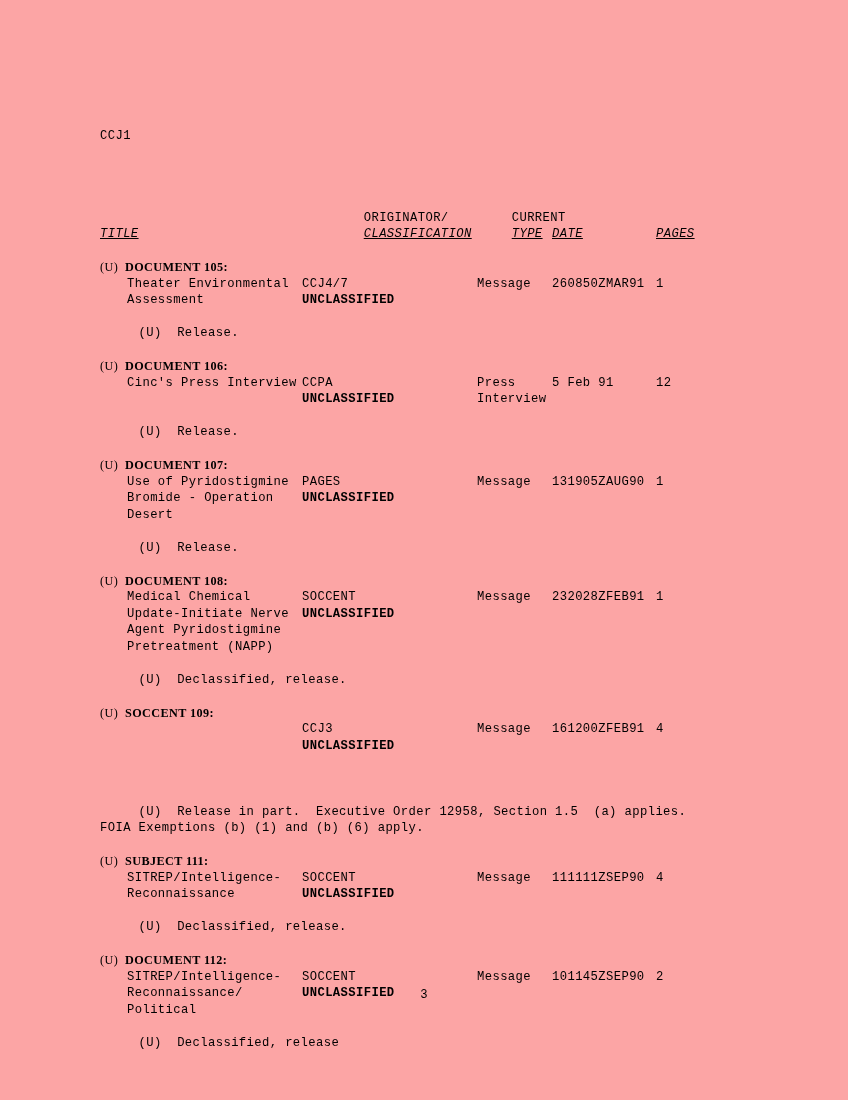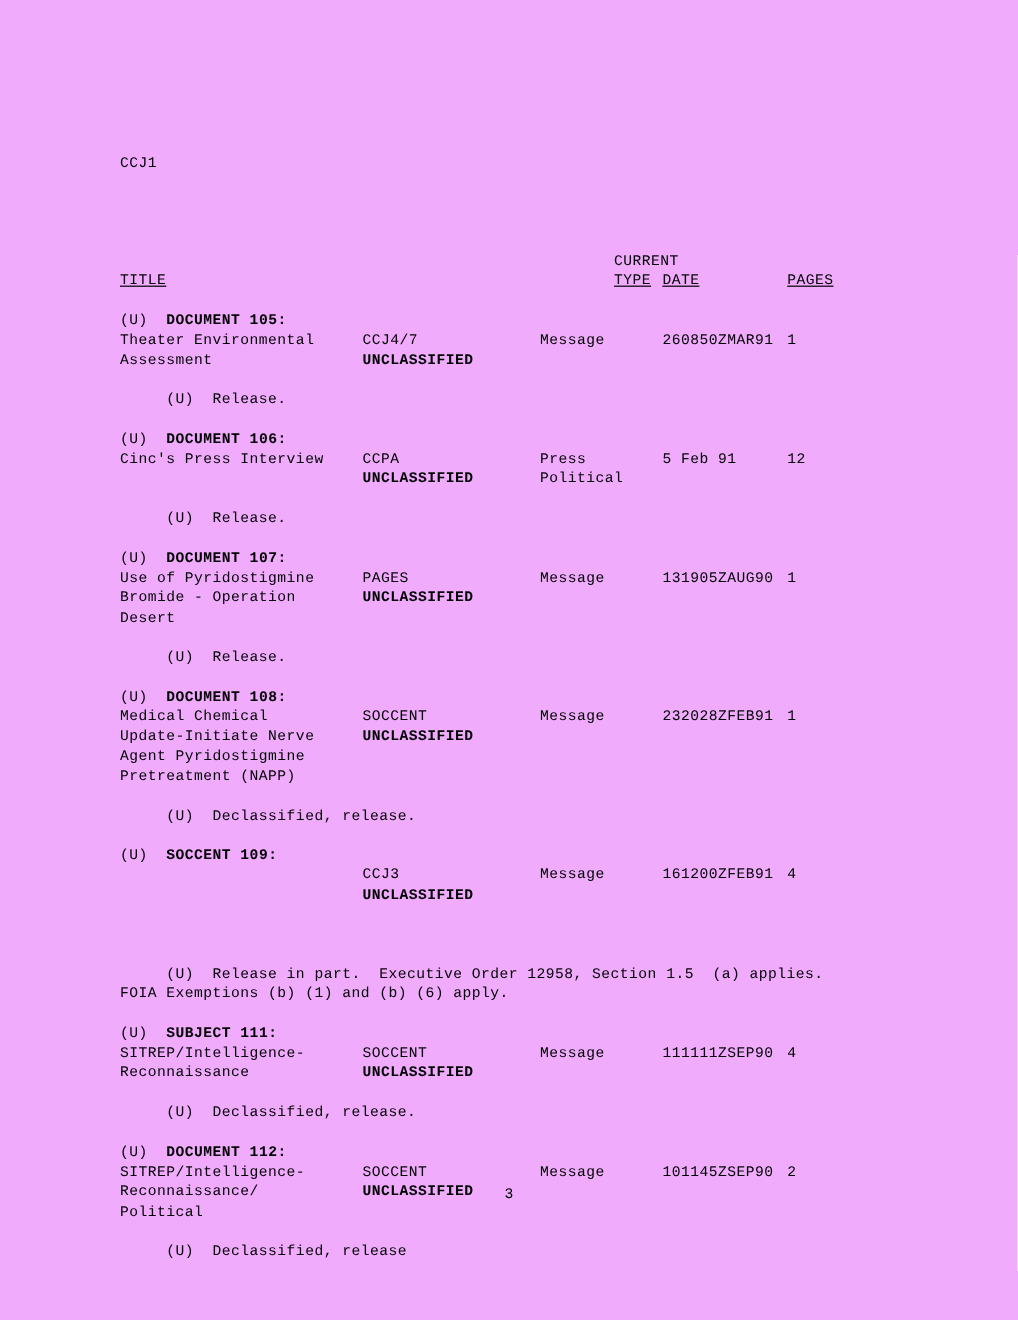--- a/index.html
+++ b/index.html
@@ -4,21 +4,21 @@
 <style>
   html, body {
     margin: 0;
     padding: 0;
     background: #ffffff;
   }
   .page {
     position: relative;
     width: 848px;
     height: 1100px;
-    background: #f0abfc;
+    background: #fca5a5;
     font-family: "Liberation Mono", "DejaVu Sans Mono", monospace;
     color: #000000;
     overflow: hidden;
   }
   .content {
     position: absolute;
     left: 100px;
     top: 95px;
     width: 660px;
   }
@@ -35,43 +35,45 @@
   .header-line {
     white-space: pre;
   }
   .spacer-lg { height: 32px; }
   .c-title   { position: absolute; left: 0px;   top: 0; width: 200px; }
   .c-orig    { position: absolute; left: 202px; top: 0; width: 148px; }
   .c-type    { position: absolute; left: 350px; top: 0; width: 100px; }
   .c-date    { position: absolute; left: 452px; top: 0; width: 108px; }
   .c-pages   { position: absolute; left: 556px; top: 0; width: 60px; }
 
-  .u { text-decoration: underline; }
+  .u { text-decoration: underline; font-style: italic; }
   .b { font-weight: bold; }
 
   .colhead {
     position: relative;
     height: 33px;
   }
   .colhead .l1 { position: absolute; top: 0; }
   .colhead .l2 { position: absolute; top: 16.5px; }
 
   .entry {
     position: relative;
     margin-top: 16.5px;
   }
   .entry-head {
     white-space: pre;
+    font-family: Liberation Serif, serif;
   }
   .entry-body {
     position: relative;
     margin-top: 0;
   }
   .body-lines {
     white-space: pre;
+    margin-left: 27px;
   }
   .release {
     white-space: pre;
     margin-top: 16.5px;
   }
   .pagenum {
     position: absolute;
     left: 0;
     right: 0;
     top: 988px;
@@ -88,33 +90,37 @@
   <div class="content">
 
     <div class="header-block mono">
       <div class="header-line">CCJ1</div>
     </div>
 
     <div class="spacer-lg"></div>
 
     <div class="colhead mono">
       <div class="c-title"><span class="l2 u">TITLE</span></div>
+      <div class="c-orig">
+        <span class="l1">ORIGINATOR/</span>
+        <span class="l2 u">CLASSIFICATION</span>
+      </div>
       <div class="c-type">
         <span class="l1">CURRENT</span>
         <span class="l2 u">TYPE</span>
       </div>
       <div class="c-date"><span class="l2 u">DATE</span></div>
       <div class="c-pages"><span class="l2 u">PAGES</span></div>
     </div>
 
     <div id="entries">
         <div class="entry mono"><div class="entry-head"><span>(U)</span>  <span class="b">DOCUMENT 105:</span></div><div class="entry-body" style="height: 33px;"><div class="c-title body-lines">Theater Environmental
 Assessment</div><div class="c-orig"><div>CCJ4/7</div><div class="b">UNCLASSIFIED</div></div><div class="c-type body-lines">Message</div><div class="c-date">260850ZMAR91</div><div class="c-pages">1</div></div><div class="release">     (U)  Release.</div></div>
         <div class="entry mono"><div class="entry-head"><span>(U)</span>  <span class="b">DOCUMENT 106:</span></div><div class="entry-body" style="height: 33px;"><div class="c-title body-lines">Cinc's Press Interview</div><div class="c-orig"><div>CCPA</div><div class="b">UNCLASSIFIED</div></div><div class="c-type body-lines">Press
-Political</div><div class="c-date">5 Feb 91</div><div class="c-pages">12</div></div><div class="release">     (U)  Release.</div></div>
+Interview</div><div class="c-date">5 Feb 91</div><div class="c-pages">12</div></div><div class="release">     (U)  Release.</div></div>
         <div class="entry mono"><div class="entry-head"><span>(U)</span>  <span class="b">DOCUMENT 107:</span></div><div class="entry-body" style="height: 49.5px;"><div class="c-title body-lines">Use of Pyridostigmine
 Bromide - Operation
 Desert</div><div class="c-orig"><div>PAGES</div><div class="b">UNCLASSIFIED</div></div><div class="c-type body-lines">Message</div><div class="c-date">131905ZAUG90</div><div class="c-pages">1</div></div><div class="release">     (U)  Release.</div></div>
         <div class="entry mono"><div class="entry-head"><span>(U)</span>  <span class="b">DOCUMENT 108:</span></div><div class="entry-body" style="height: 66px;"><div class="c-title body-lines">Medical Chemical
 Update-Initiate Nerve
 Agent Pyridostigmine
 Pretreatment (NAPP)</div><div class="c-orig"><div>SOCCENT</div><div class="b">UNCLASSIFIED</div></div><div class="c-type body-lines">Message</div><div class="c-date">232028ZFEB91</div><div class="c-pages">1</div></div><div class="release">     (U)  Declassified, release.</div></div>
         <div class="entry mono"><div class="entry-head"><span>(U)</span>  <span class="b">SOCCENT 109:</span></div><div class="entry-body" style="height: 66px;"><div class="c-orig"><div>CCJ3</div><div class="b">UNCLASSIFIED</div></div><div class="c-type body-lines">Message</div><div class="c-date">161200ZFEB91</div><div class="c-pages">4</div></div><div class="release">     (U)  Release in part.  Executive Order 12958, Section 1.5  (a) applies.
 FOIA Exemptions (b) (1) and (b) (6) apply.</div></div>
         <div class="entry mono"><div class="entry-head"><span>(U)</span>  <span class="b">SUBJECT 111:</span></div><div class="entry-body" style="height: 33px;"><div class="c-title body-lines">SITREP/Intelligence-

